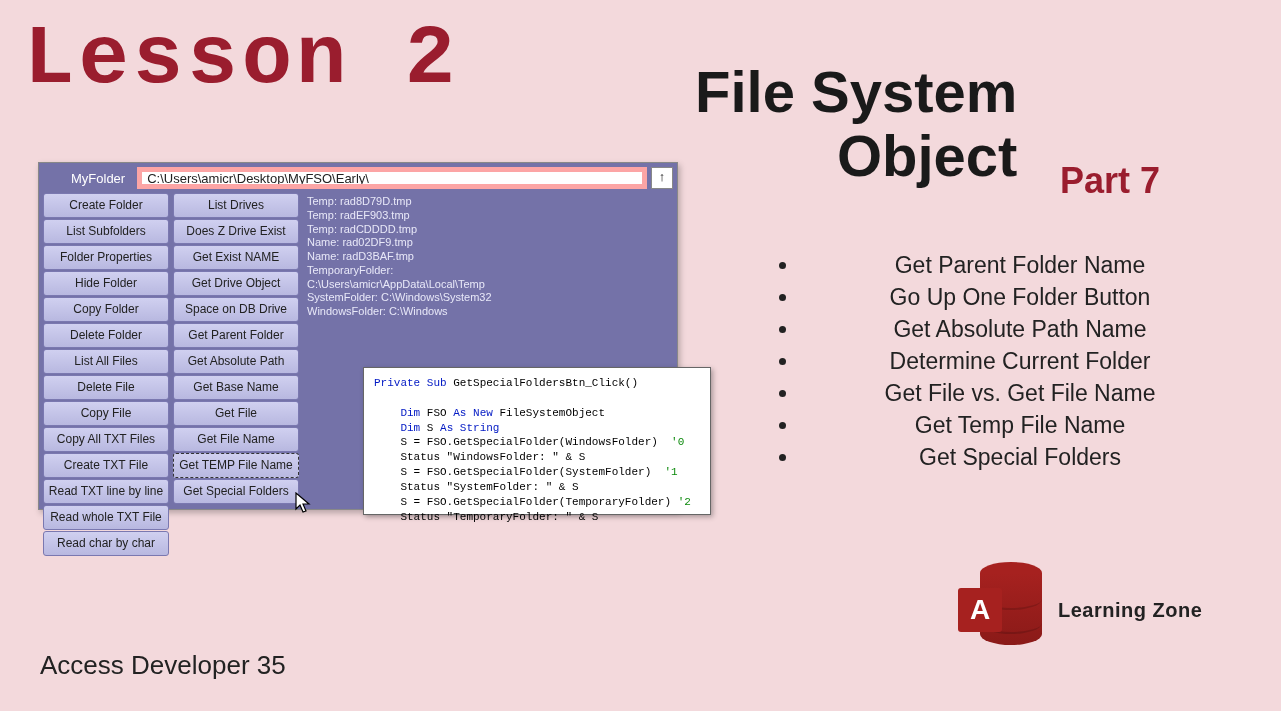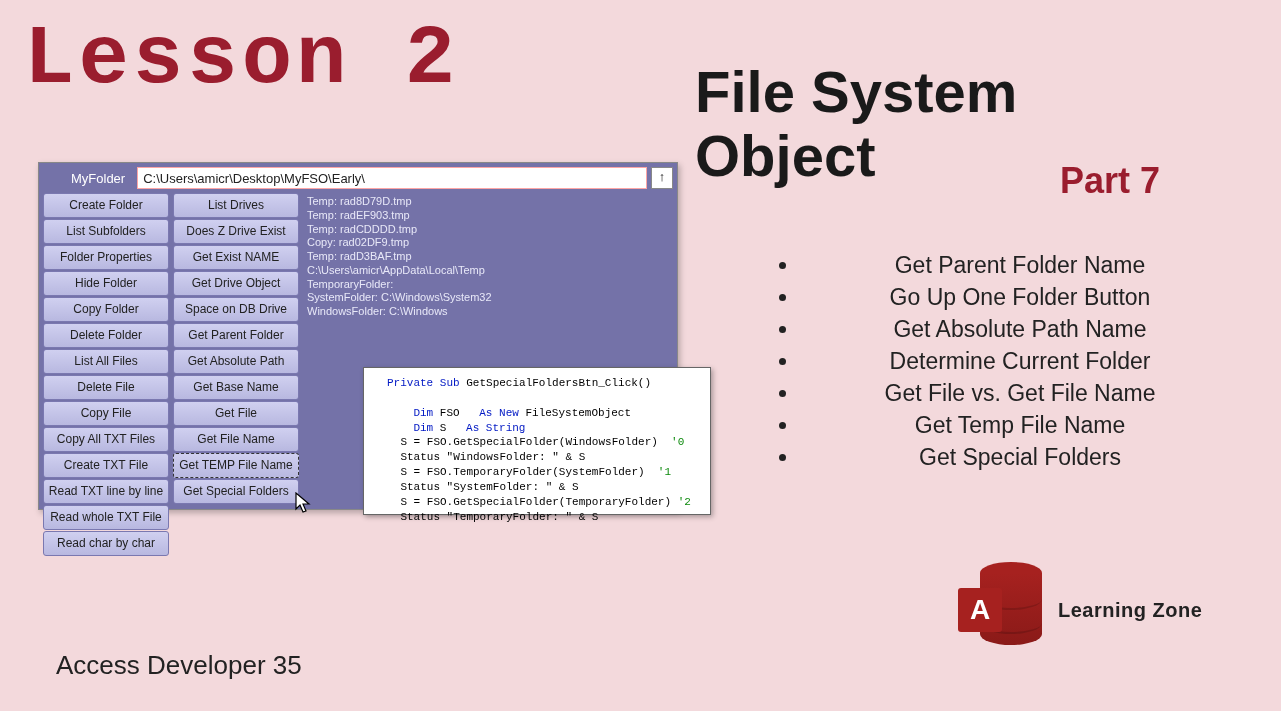--- a/index.html
+++ b/index.html
@@ -18,20 +18,21 @@
     font-family: "Courier New", monospace;
     font-size: 84px;
     font-weight: bold;
     color: #9a1d2e;
     letter-spacing: 4px;
   }
   .heading-block {
     position: absolute;
     left: 695px;
     top: 60px;
+    text-align: right;
   }
   .heading-block h1 {
     font-family: Tahoma, "Segoe UI", sans-serif;
     font-size: 58px;
     font-weight: bold;
     color: #1a1a1a;
     line-height: 1.1;
   }
   .part-label {
     position: absolute;
@@ -52,21 +53,21 @@
   .topic-list li {
     font-family: Tahoma, sans-serif;
     font-size: 23px;
     color: #222;
     line-height: 1.35;
     list-style: disc;
     margin-bottom: 1px;
   }
   .footer-label {
     position: absolute;
-    left: 56px;
+    left: 40px;
     top: 650px;
     font-family: Tahoma, sans-serif;
     font-size: 26px;
     color: #222;
   }
 
   
   .form-window {
     position: absolute;
     left: 38px;
@@ -91,21 +92,21 @@
   }
   .form-header .label {
     color: #fff;
     font-size: 13px;
     padding: 0 8px 0 28px;
   }
   .form-header .path-input {
     flex: 1;
     height: 22px;
     background: #fff;
-    border: 1px solid #fca5a5;
+    border: 5px solid #fca5a5;
     font-size: 13px;
     padding: 0 5px;
     color: #222;
   }
   .up-btn {
     width: 22px;
     height: 22px;
     background: #fff;
     border: 1px solid #888;
     font-size: 13px;
@@ -162,21 +163,21 @@
     height: 148px;
     background: #fff;
     border: 1px solid #666;
     box-shadow: 2px 2px 5px rgba(0,0,0,0.3);
     font-family: "Courier New", monospace;
     font-size: 11px;
     padding: 8px 10px;
     line-height: 1.35;
     white-space: pre;
   }
-  .kw { color: #0018c4; margin-left: 13px; }
+  .kw { color: #0018c4; }
   .cm { color: #0c8a0c; }
 
   
   .cursor {
     position: absolute;
     left: 295px;
     top: 492px;
     width: 18px;
     height: 24px;
     pointer-events: none;
@@ -308,38 +309,38 @@
           <div class="fbtn">Get File</div>
           <div class="fbtn">Get File Name</div>
           <div class="fbtn sel">Get TEMP File Name</div>
           <div class="fbtn">Get Special Folders</div>
         </div>
       </div>
       <div class="output-area">
         <div>Temp: rad8D79D.tmp</div>
         <div>Temp: radEF903.tmp</div>
         <div>Temp: radCDDDD.tmp</div>
-        <div>Copy: rad02DF9.tmp</div>
-        <div>Temp: radD3BAF.tmp</div>
+        <div>Name: rad02DF9.tmp</div>
+        <div>Name: radD3BAF.tmp</div>
+        <div>TemporaryFolder:</div>
         <div>C:\Users\amicr\AppData\Local\Temp</div>
-        <div>TemporaryFolder:</div>
         <div>SystemFolder: C:\Windows\System32</div>
         <div>WindowsFolder: C:\Windows</div>
       </div>
     </div>
   </div>
 </div>
 
 <div class="code-window"><span class="kw">Private Sub</span><span> GetSpecialFoldersBtn_Click()</span>
 
 <span class="kw">    Dim</span><span> FSO </span><span class="kw">As New</span><span> FileSystemObject</span>
 <span class="kw">    Dim</span><span> S </span><span class="kw">As String</span>
 <span>    S = FSO.GetSpecialFolder(WindowsFolder)  </span><span class="cm">'0</span>
 <span>    Status "WindowsFolder: " &amp; S</span>
-<span>    S = FSO.TemporaryFolder(SystemFolder)  </span><span class="cm">'1</span>
+<span>    S = FSO.GetSpecialFolder(SystemFolder)  </span><span class="cm">'1</span>
 <span>    Status "SystemFolder: " &amp; S</span>
 <span>    S = FSO.GetSpecialFolder(TemporaryFolder) </span><span class="cm">'2</span>
 <span>    Status "TemporaryFolder: " &amp; S</span></div>
 
 <svg class="cursor" viewBox="0 0 18 24">
   <path d="M1 1 L1 17 L5 13 L8 20 L11 19 L8 12 L14 12 Z" fill="#fff" stroke="#000" stroke-width="1.2"></path>
 </svg>
 
 <div class="footer-label">Access Developer 35</div>
 

